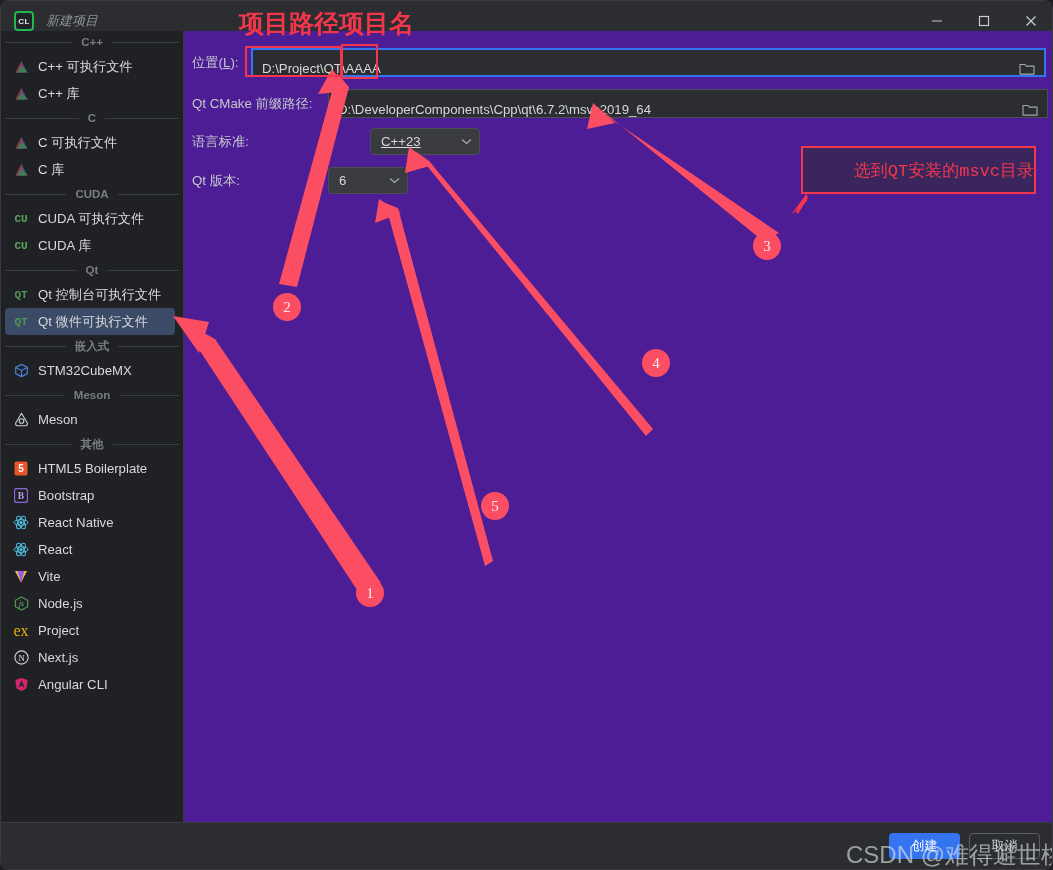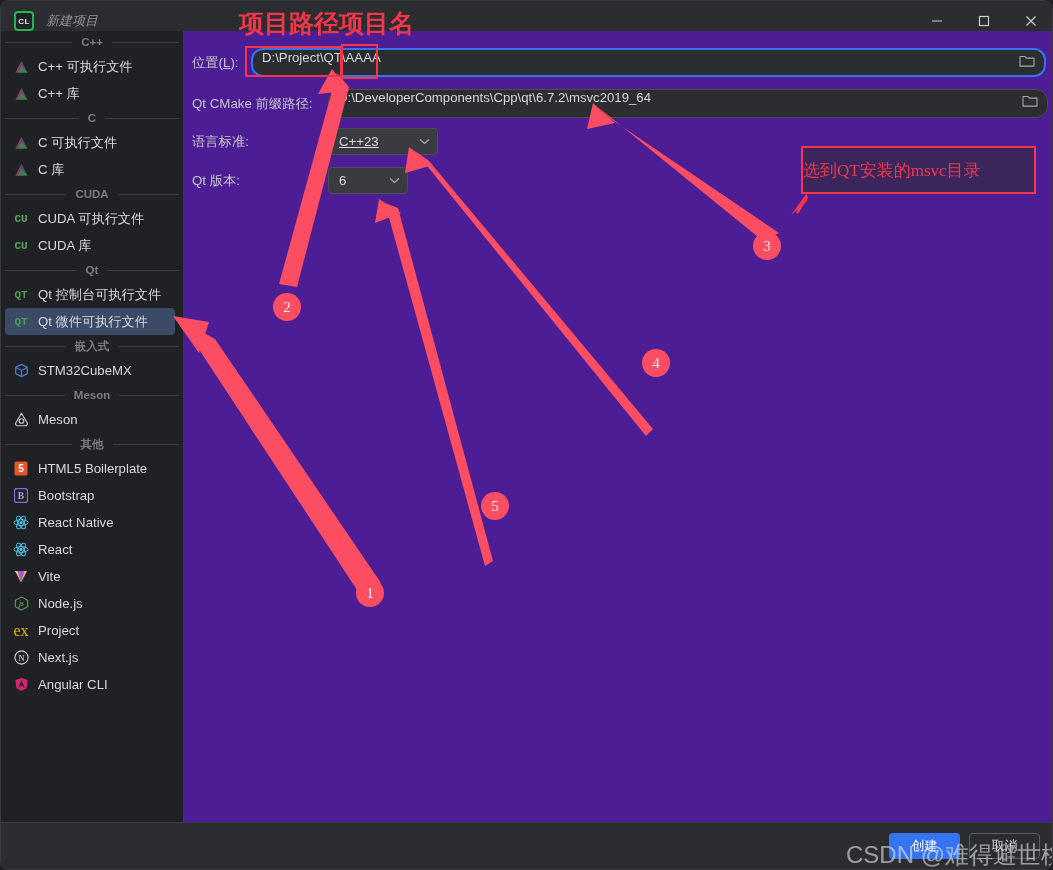--- a/index.html
+++ b/index.html
@@ -90,25 +90,25 @@
     width: 869px; height: 793px;
     background: #4c1d95;
   }
   .row { position: absolute; display: flex; align-items: center; }
   .flabel { color: #c5c7ca; font-size: 13.3px; }
   .flabel u { text-decoration: underline; }
 
   .field {
     background: #2b2d30;
     border: 1px solid #4b4e54;
-    border-radius: 12px;
+    border-radius: 0;
     height: 29px;
-    display: flex; align-items: flex-start;
+    display: flex; align-items: center;
     color: #d6d8db; font-size: 13.2px;
-    padding: 0 6px 0 9px;
+    padding: 12px 6px 0 9px;
   }
   .field.focus {
     border: 2px solid #3574f0;
     background: #2b2d30;
   }
   .field .val { flex: 1; white-space: nowrap; overflow: hidden; }
   .folder-btn {
     width: 22px; height: 22px; flex: none;
     display: flex; align-items: center; justify-content: center;
   }
@@ -150,23 +150,24 @@
     font-family: Liberation Serif, serif;
   }
   .redbox {
     position: absolute;
     border: 2.5px solid #f4364c;
   }
   .callout {
     position: absolute;
     border: 2.5px solid #f4364c;
     background: rgba(43,45,48,.55);
-    display: flex; align-items: center; justify-content: flex-start;
+    display: flex; align-items: center; justify-content: flex-end;
     color: #f4364c; font-size: 17px;
-    font-family: Liberation Serif, serif;
+    font-family: Liberation Mono, monospace;
+    padding-left: 28px;
   }
   .numdot {
     position: absolute;
     width: 28px; height: 28px; border-radius: 50%;
     background: #fb4e63;
     display: flex; align-items: center; justify-content: center;
     color: #ffe9ec; font-size: 15px;
     font-family: "Liberation Serif", serif;
   }
   .watermark {
@@ -431,21 +432,21 @@
       <div class="field" style="width:720px; margin-left:4px;">
         <span class="val">D:\DeveloperComponents\Cpp\qt\6.7.2\msvc2019_64</span>
         <span class="folder-btn">
           <svg width="16" height="14" viewBox="0 0 16 14">
               <path d="M1 2.5h5l1.4 1.6H15v8H1z" fill="none" stroke="#a5a8ad" stroke-width="1.1" stroke-linejoin="round"></path>
             </svg>
         </span>
       </div>
     </div>
 
-    <div class="row" style="left:8px; top:97px;">
+    <div class="row" style="left:8px; top:97px;gap:42px;">
       <div class="flabel" style="width:132px;">语言标准:</div>
       <div class="combo" style="width:110px; margin-left:4px;text-decoration:underline;">
         <span>C++23</span>
         <span class="chev">
           <svg width="11" height="7" viewBox="0 0 11 7">
               <polyline points="1,1.5 5.5,5.5 10,1.5" fill="none" stroke="#a5a8ad" stroke-width="1.3"></polyline>
             </svg>
         </span>
       </div>
     </div>

